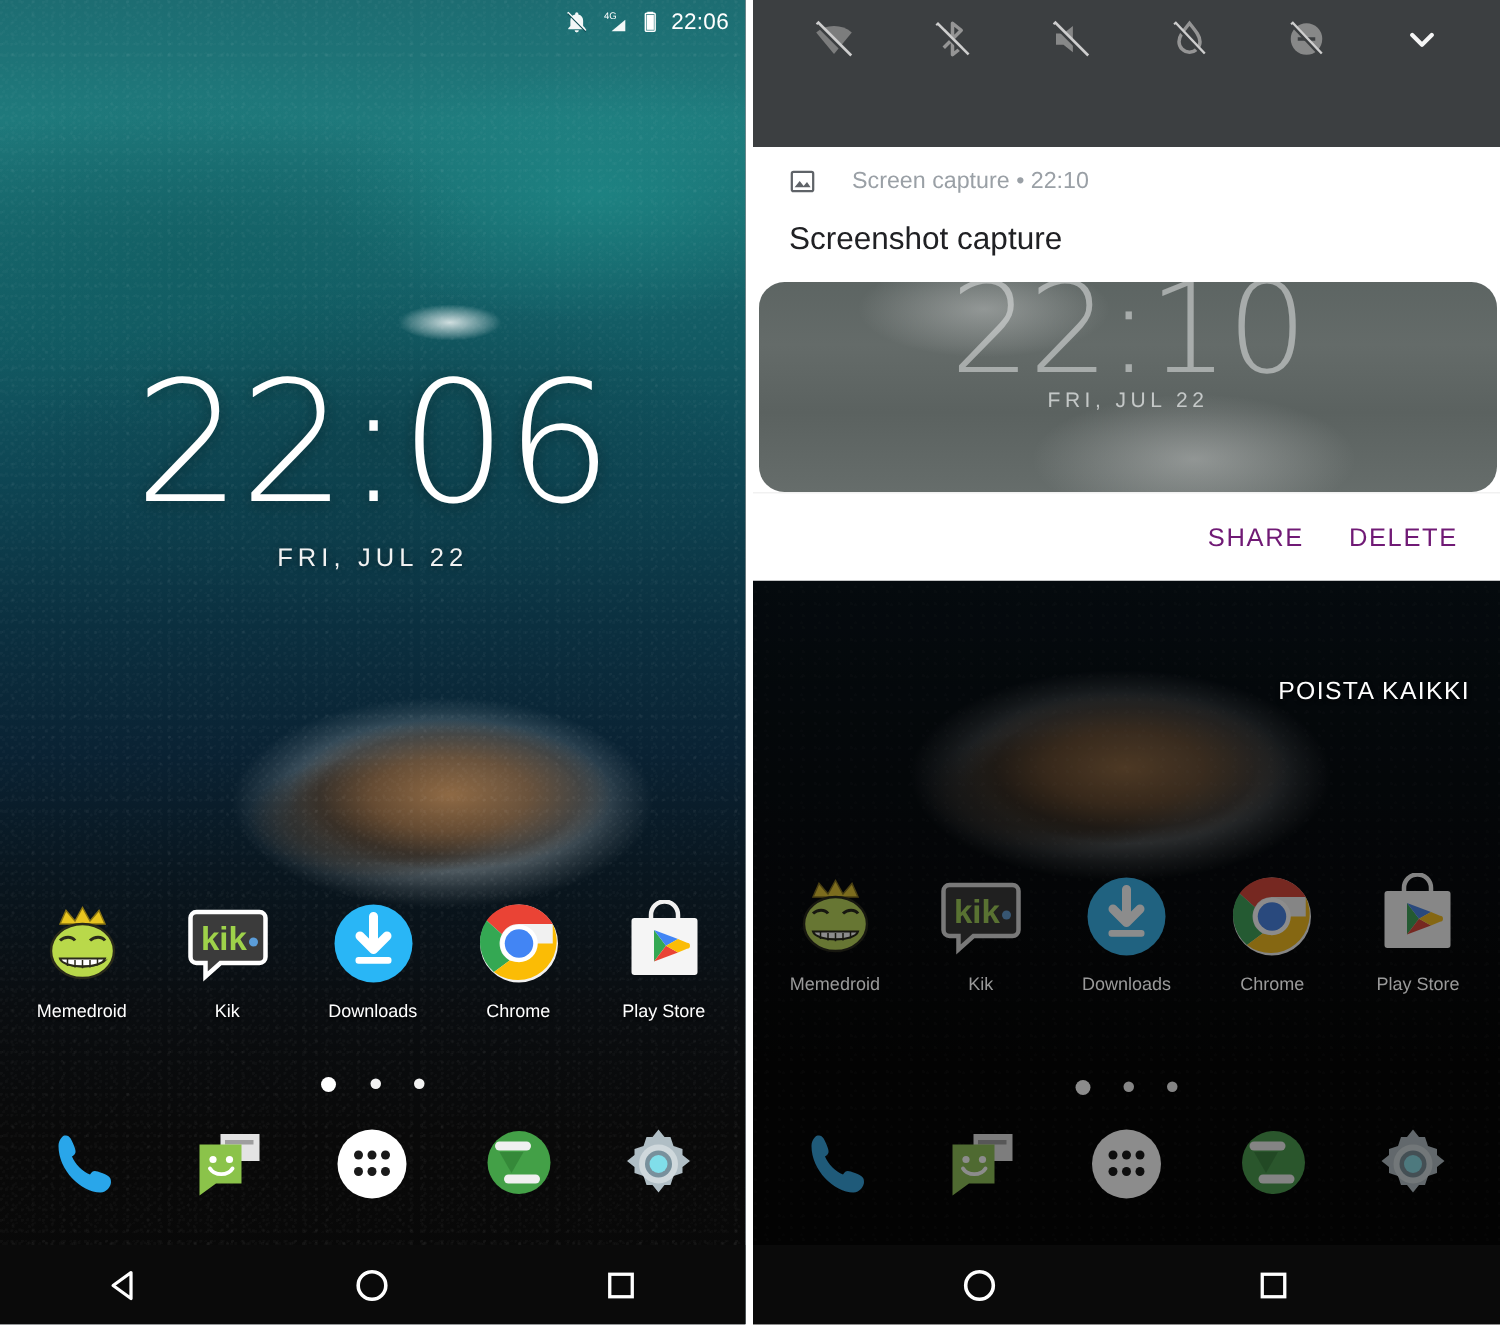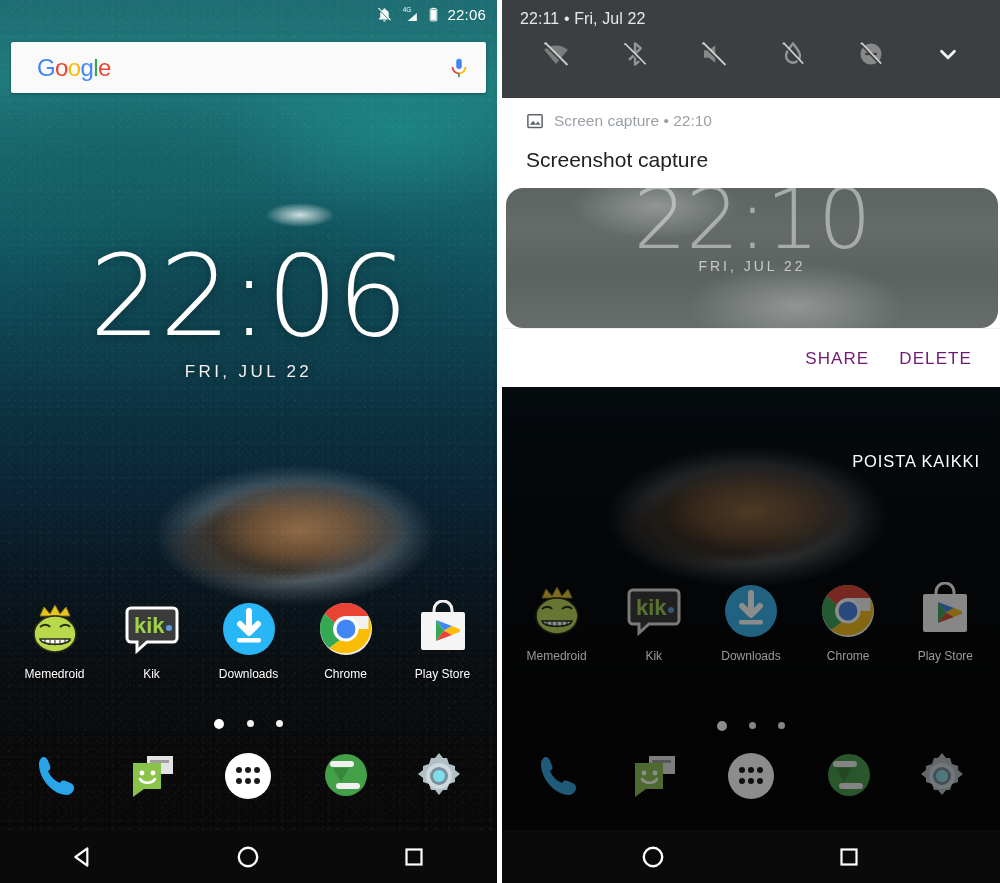--- a/index.html
+++ b/index.html
@@ -133,21 +133,21 @@
     display:flex; align-items:center; justify-content:space-around;
     height:52px; padding:0 14px; margin-top:2px;
   }
   .qs-ico { opacity:.95; }
 
   
   .notif {
     position:absolute; top:98px; left:0; right:0; background:#fff; z-index:6;
   }
   .notif-head {
-    display:flex; align-items:center; gap:10px;
+    display:flex; align-items:center; gap:24px;
     padding:14px 0 0 24px;
   }
   .notif-src { color:#9aa0a6; font-size:15.5px; }
   .notif-title {
     padding:18px 0 16px 24px; color:#202124; font-size:21px;
   }
   .notif-preview {
     height:140px; margin:0 2px 0 4px; position:relative; overflow:hidden;
     background:
       radial-gradient(ellipse 150px 60px at 290px 118px, rgba(235,235,235,.35) 0%, rgba(0,0,0,0) 72%),
@@ -216,29 +216,20 @@
         <path fill="#fff" d="M21 21H8l13-11z" opacity=".95"></path>
       </svg>
       <svg class="sb-ico" width="11" height="17" viewBox="0 0 12 24">
         <rect x="3.2" y="2.6" width="5.6" height="1.6" fill="#fff"></rect>
         <rect x="1.4" y="4" width="9.2" height="17" rx="1" fill="none" stroke="#fff" stroke-width="1.4"></rect>
         <rect x="2.6" y="5.4" width="6.8" height="14.2" fill="#fff"></rect>
       </svg>
       <div class="sb-clock">22:06</div>
     </div>
 
-    <div class="searchbar">
-      <div class="glogo"><span class="gb">G</span><span class="gr">o</span><span class="gy">o</span><span class="gb">g</span><span class="gg">l</span><span class="gr">e</span></div>
-      <svg width="22" height="26" viewBox="0 0 24 24">
-        <rect x="9" y="2" width="6" height="11" rx="3" fill="#4285F4"></rect>
-        <path d="M5 11a7 7 0 0 0 7 7" fill="none" stroke="#EA4335" stroke-width="2"></path>
-        <path d="M19 11a7 7 0 0 1-7 7" fill="none" stroke="#FBBC05" stroke-width="2"></path>
-        <rect x="11" y="18" width="2" height="4" fill="#34A853"></rect>
-      </svg>
-    </div>
 
     <div class="clockwidget">
       <div class="big-clock">22:06</div>
       <div class="clock-date">FRI, JUL 22</div>
     </div>
 
     <div class="approw">
       <div class="app">
         <div class="app-ico">
           <svg width="58" height="58" viewBox="0 0 58 58">
@@ -375,21 +366,20 @@
           </svg>
       </div>
     </div>
   </div>
 
   <div class="phone-right">
     <div class="wallpaper-r"></div>
     <div class="scrim"></div>
 
     <div class="qs-panel">
-      <div class="qs-head">22:11 • Fri, Jul 22</div>
       <div class="qs-row">
         <div class="qs-ico">
           <svg width="30" height="30" viewBox="0 0 24 24">
             <path d="M12 20 2.5 8.5A15 15 0 0 1 21.5 8.5z" fill="#8c8c8c" opacity=".85"></path>
             <path d="M3 3 21 21" stroke="#d6d6d6" stroke-width="2"></path>
             <path d="M3 4.6 21 22.6" stroke="#3c3f41" stroke-width="1.4"></path>
           </svg>
         </div>
         <div class="qs-ico">
           <svg width="28" height="28" viewBox="0 0 24 24">

